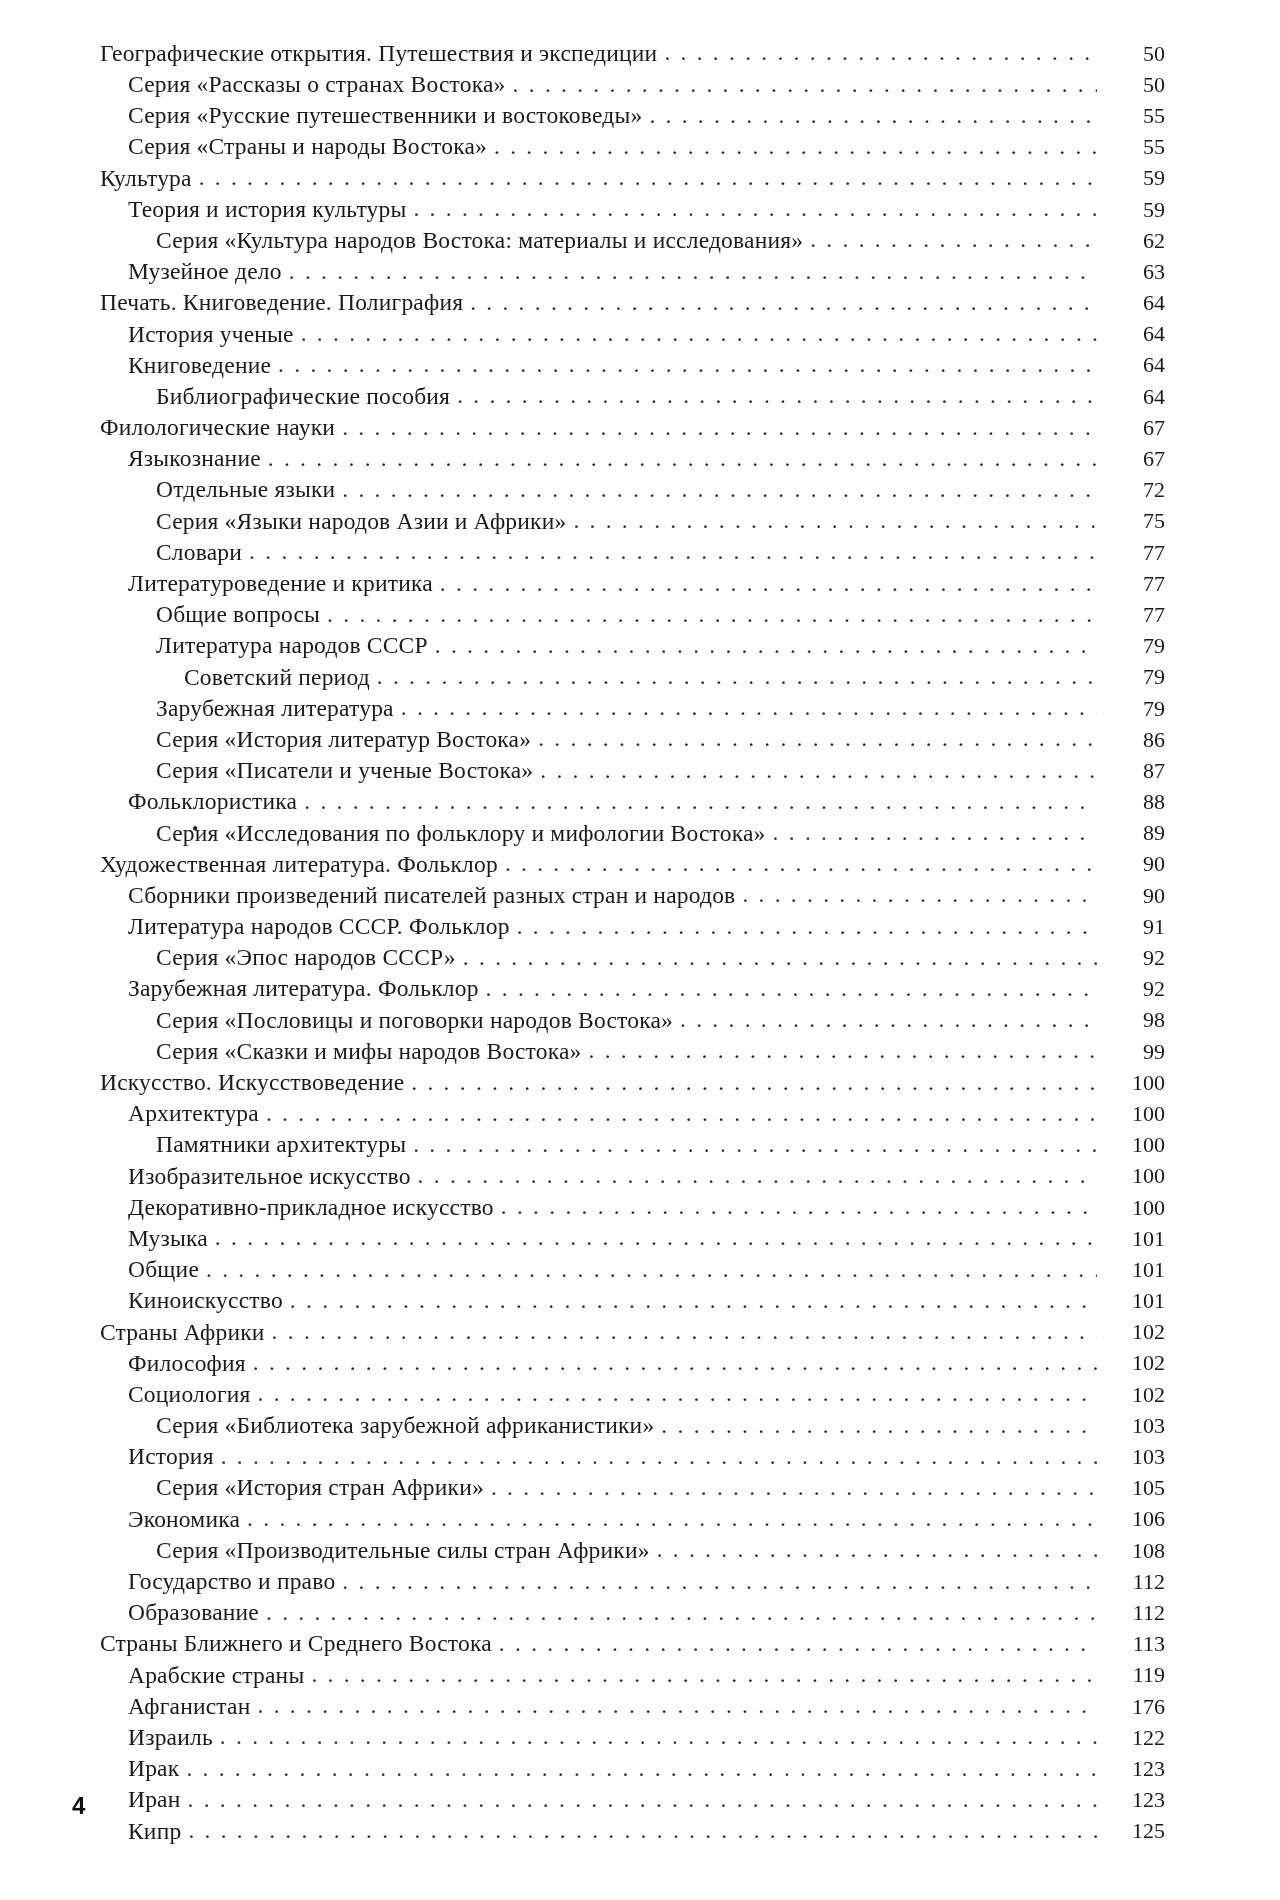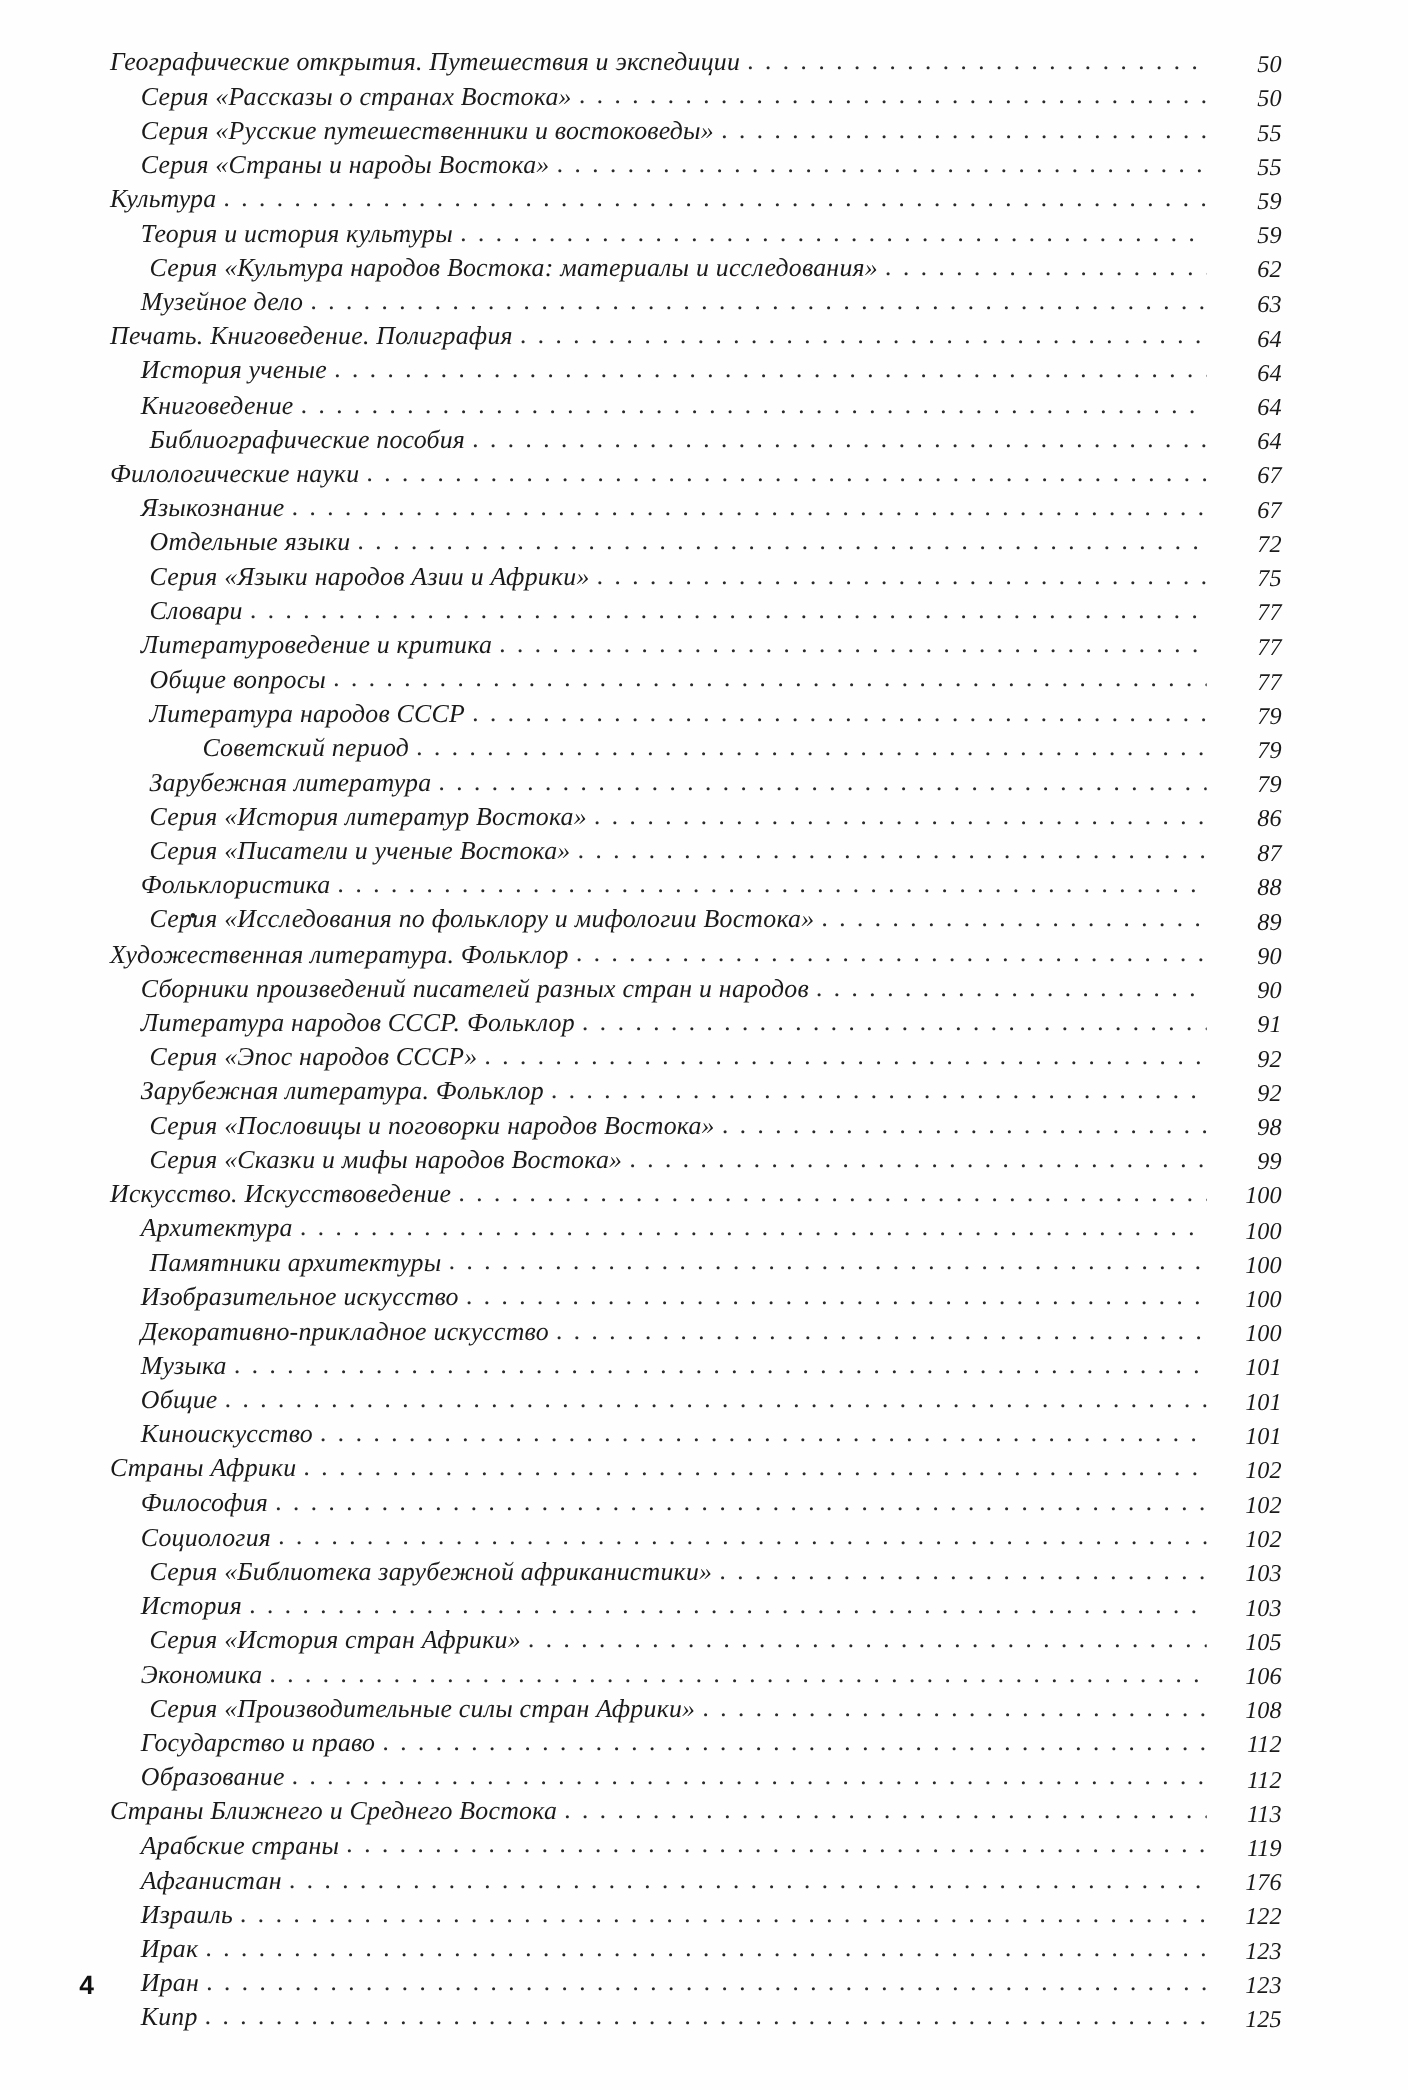--- a/index.html
+++ b/index.html
@@ -23,26 +23,25 @@
     background: #fefefe;
   }
   .toc {
     position: absolute;
     left: 100px;
     top: 38px;
     width: 1065px;
   }
   .toc-row {
     display: flex;
-    align-items: flex-end;
+    align-items: center;
     font-size: 23.5px;
     line-height: 1.0;
     height: 31.2px;
     white-space: nowrap;
-    font-style: italic;
   }
   .toc-row .label {
     flex: 0 0 auto;
     padding-right: 7px;
     letter-spacing: 0.2px;
   }
   .toc-row .leader {
     flex: 1 1 auto;
     overflow: hidden;
     height: 1em;
@@ -59,21 +58,21 @@
   }
   .toc-row .page-num {
     flex: 0 0 58px;
     text-align: right;
     padding-left: 10px;
     font-size: 22px;
   }
   
   .lvl0 .label { margin-left: 0px; }
   .lvl1 .label { margin-left: 28px; }
-  .lvl2 .label { margin-left: 36px; }
+  .lvl2 .label { margin-left: 56px; }
   .lvl3 .label { margin-left: 84px; }
 
   
   .toc-row.wrap {
     height: auto;
     display: block;
   }
   .toc-row.wrap .wrapline1 {
     display: block;
     font-size: 23.5px;

